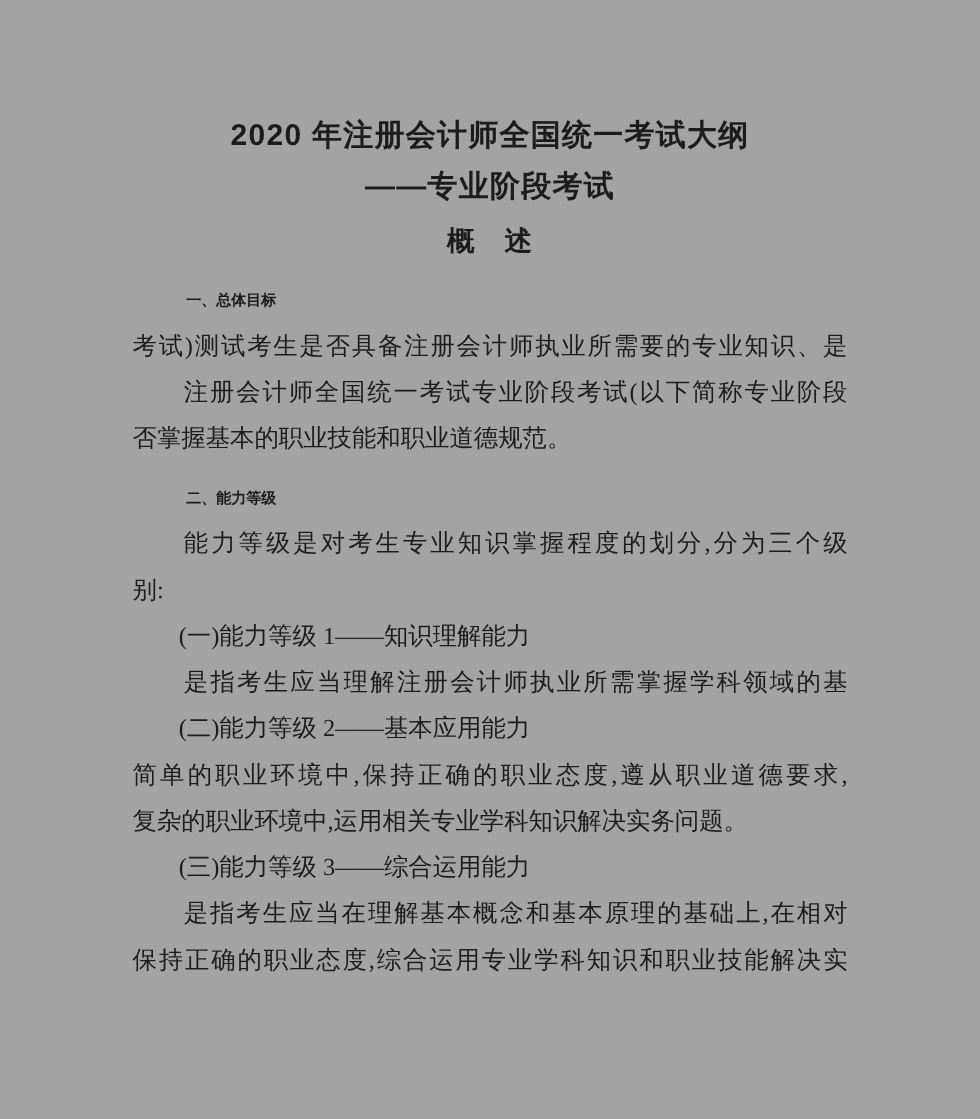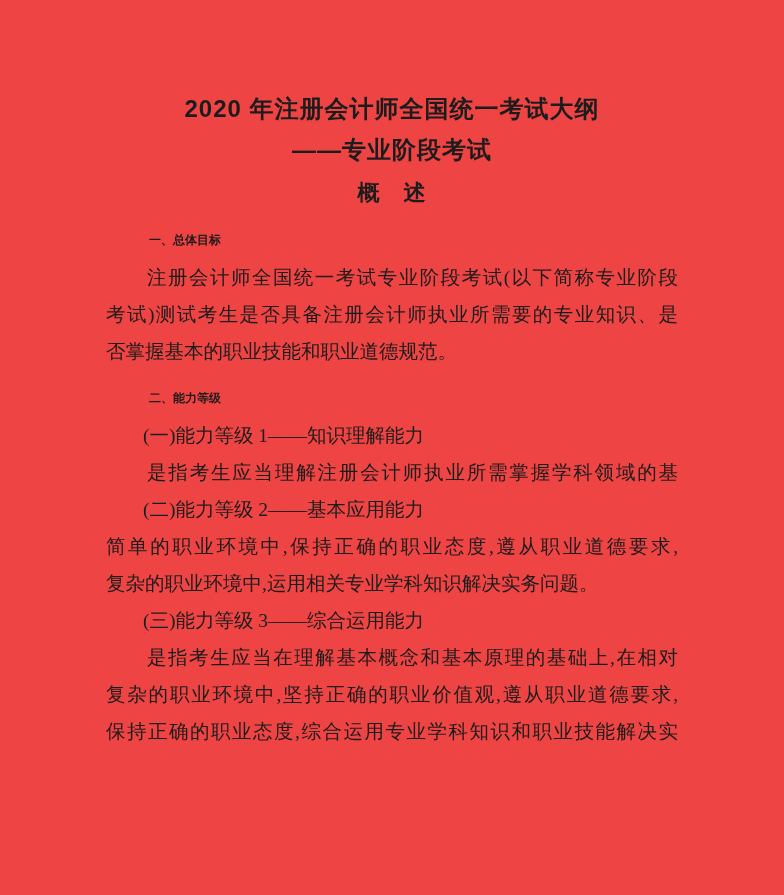--- a/index.html
+++ b/index.html
@@ -4,21 +4,21 @@
 <style>
   html, body {
     margin: 0;
     padding: 0;
     background: #ffffff;
   }
   .page {
     position: relative;
     width: 784px;
     height: 895px;
-    background: #ef4444;
+    background: #a3a3a3;
     overflow: hidden;
     color: #1c1c1c;
   }
   .content {
     margin: 0 106px;
     width: 572px;
   }
   .doc-title {
     margin-top: 88px;
     text-align: center;
@@ -77,43 +77,46 @@
     <div class="doc-title">
       <div>2020 年注册会计师全国统一考试大纲</div>
       <div>——专业阶段考试</div>
     </div>
 
     <div class="doc-subtitle">概　述</div>
 
     <div class="h-num">一、总体目标</div>
 
     <div>
+      <div class="line">考试)测试考生是否具备注册会计师执业所需要的专业知识、是</div>
       <div class="line ind">注册会计师全国统一考试专业阶段考试(以下简称专业阶段</div>
-      <div class="line">考试)测试考生是否具备注册会计师执业所需要的专业知识、是</div>
       <div class="line last">否掌握基本的职业技能和职业道德规范。</div>
     </div>
 
     <div class="h-num">二、能力等级</div>
 
+    <div>
+      <div class="line ind">能力等级是对考生专业知识掌握程度的划分,分为三个级</div>
+      <div class="line last">别:</div>
+    </div>
 
     <div class="sub-head">(一)能力等级 1——知识理解能力</div>
 
     <div>
       <div class="line ind">是指考生应当理解注册会计师执业所需掌握学科领域的基</div>
     </div>
 
     <div class="sub-head">(二)能力等级 2——基本应用能力</div>
 
     <div>
       <div class="line">简单的职业环境中,保持正确的职业态度,遵从职业道德要求,</div>
       <div class="line last">复杂的职业环境中,运用相关专业学科知识解决实务问题。</div>
     </div>
 
     <div class="sub-head">(三)能力等级 3——综合运用能力</div>
 
     <div>
       <div class="line ind">是指考生应当在理解基本概念和基本原理的基础上,在相对</div>
-      <div class="line">复杂的职业环境中,坚持正确的职业价值观,遵从职业道德要求,</div>
       <div class="line">保持正确的职业态度,综合运用专业学科知识和职业技能解决实</div>
     </div>
 
   </div>
 </div>
 
 </body></html>

